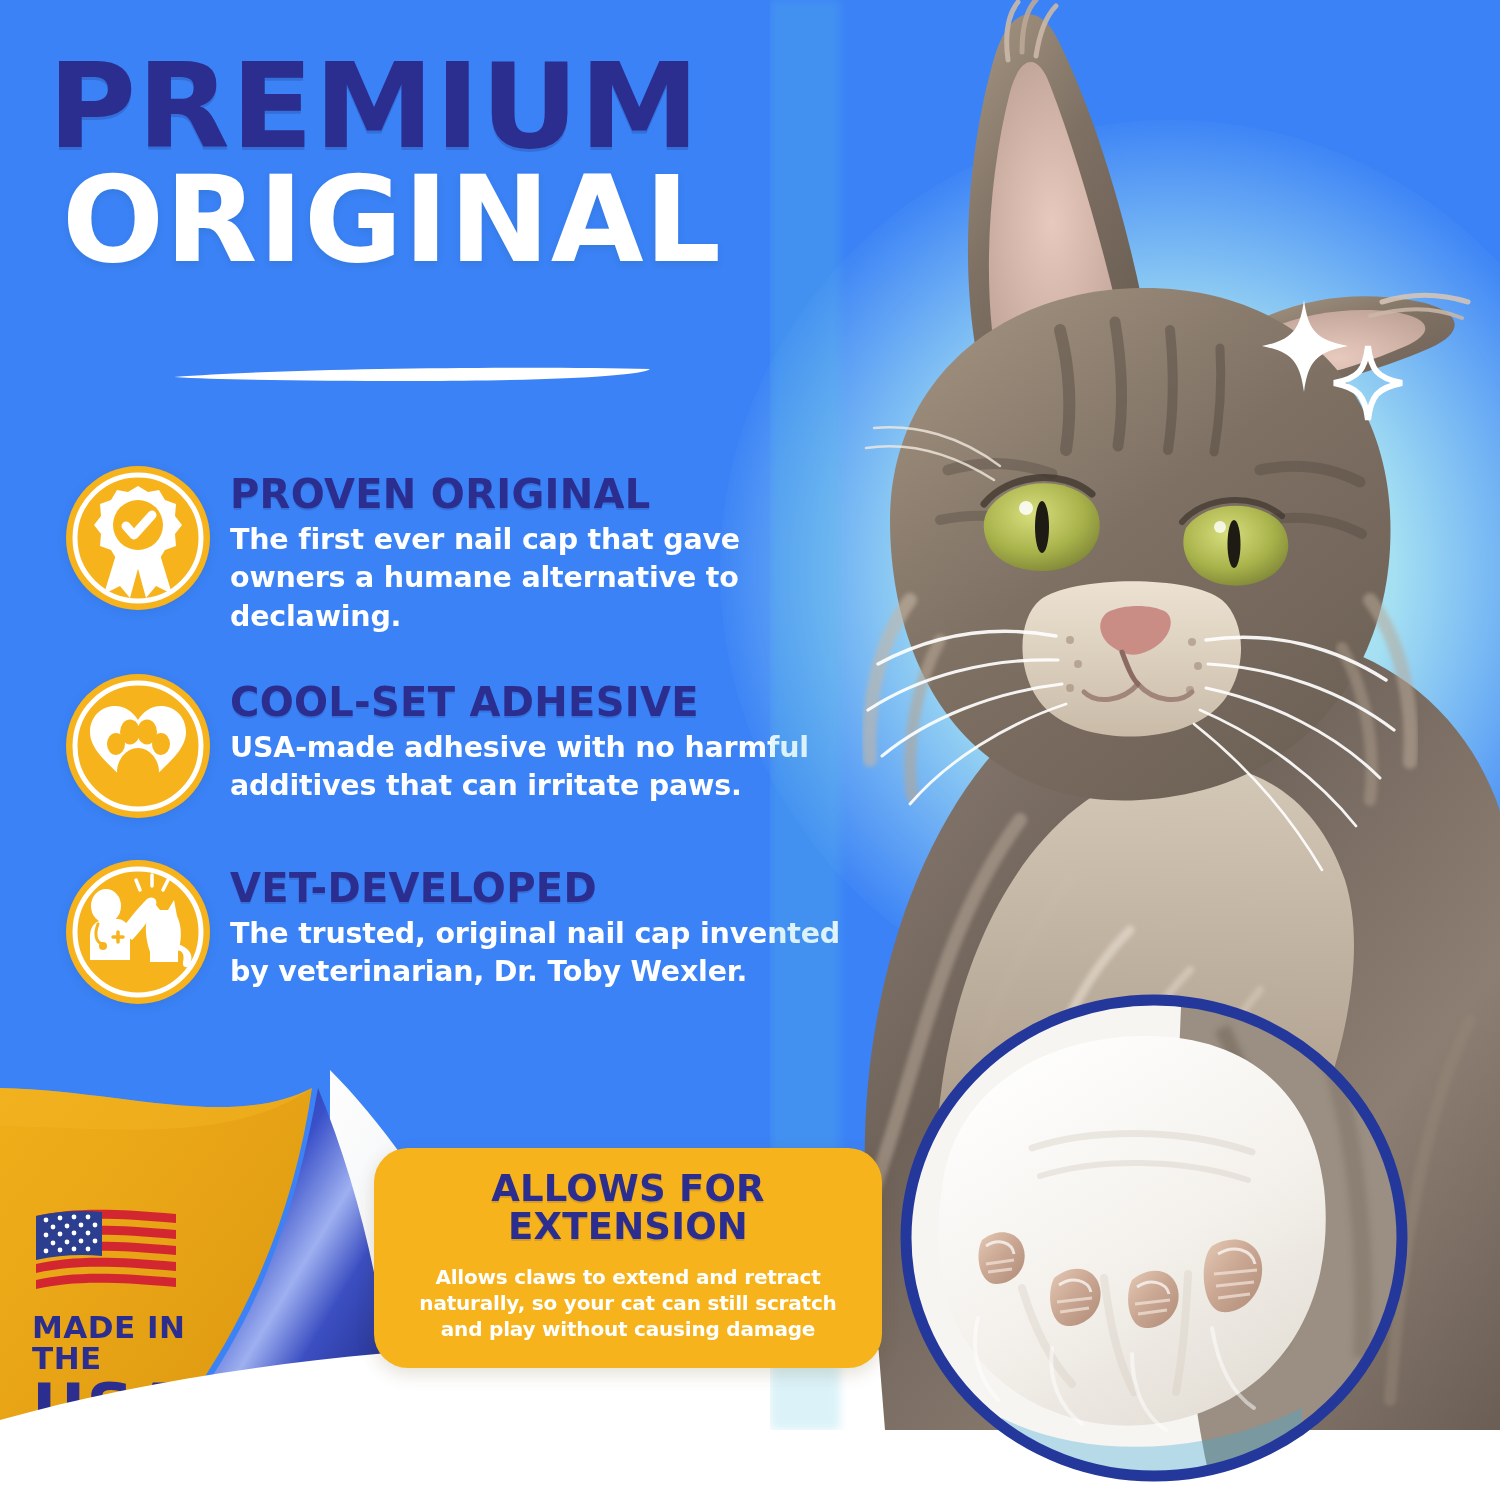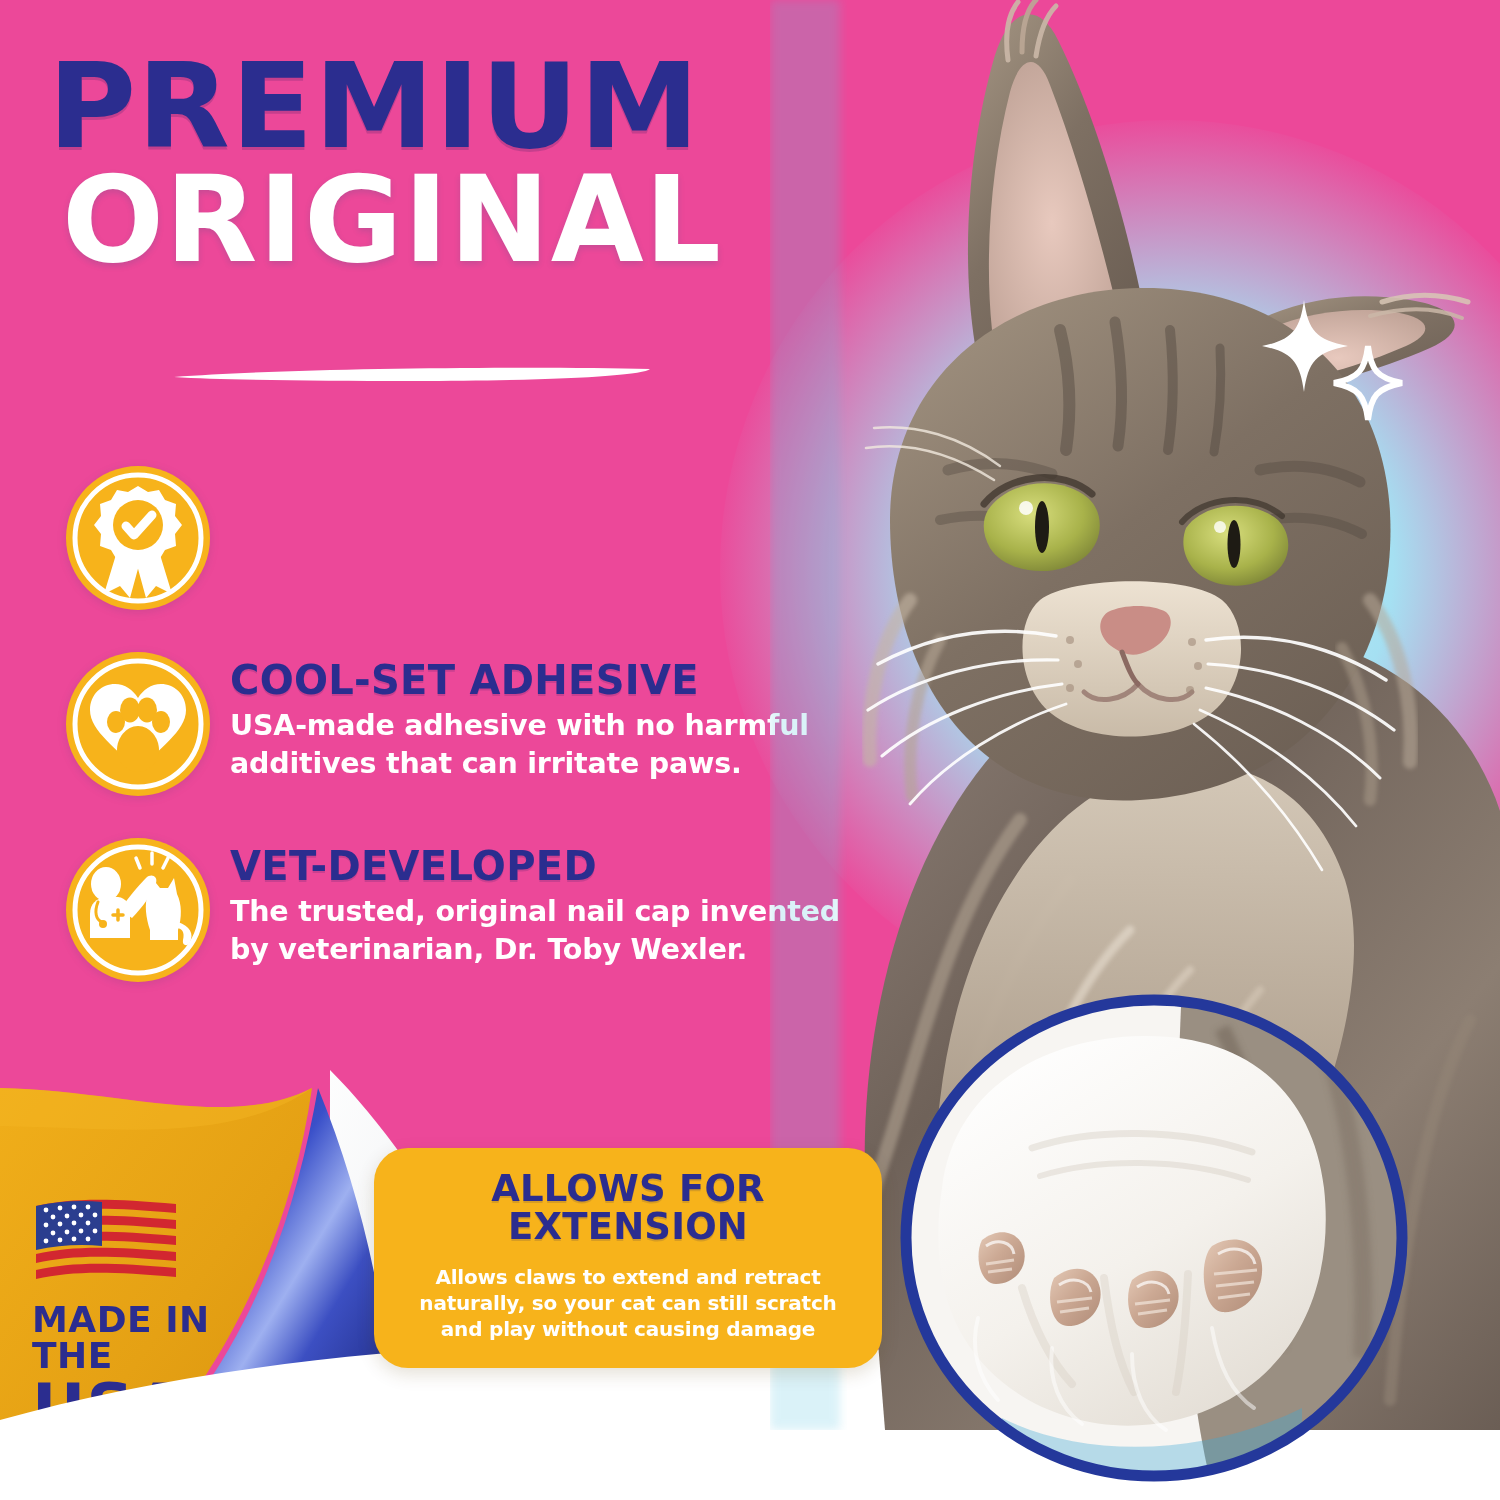--- a/index.html
+++ b/index.html
@@ -9,21 +9,21 @@
     width: 1500px;
     height: 1500px;
     overflow: hidden;
     font-family: "Liberation Sans", sans-serif;
   }
 
   #poster {
     position: relative;
     width: 1500px;
     height: 1500px;
-    background: #ec4899;
+    background: #3b82f6;
     overflow: hidden;
   }
 
   
   .bg-glow {
     position: absolute;
     right: -120px;
     top: 120px;
     width: 900px;
     height: 900px;
@@ -123,21 +123,21 @@
     position: absolute;
     left: 32px;
     bottom: 62px;
     width: 200px;
     text-align: left;
   }
   .usa-flag { width: 148px; height: 92px; display: block; margin-bottom: 14px; }
   .usa-made {
     font-family: "DejaVu Sans", sans-serif;
     font-weight: 700;
-    font-size: 36px;
+    font-size: 31px;
     color: #2B2D8F;
     letter-spacing: 0.5px;
     line-height: 1;
     margin-bottom: 2px;
   }
   .usa-usa {
     font-family: "DejaVu Sans", sans-serif;
     font-weight: 700;
     font-size: 62px;
     color: #2B2D8F;
@@ -390,20 +390,24 @@
         <circle cx="76" cy="76" r="63" fill="none" stroke="#FFFFFF" stroke-width="5"></circle>
 
         <path d="M56 86 L42 132 L58 124 L68 136 L80 92 Z" fill="#FFFFFF"></path>
         <path d="M96 86 L110 132 L94 124 L84 136 L72 92 Z" fill="#FFFFFF"></path>
 
         <path d="M76 24 L86 30 L97 28 L103 38 L114 42 L113 54 L120 63 L113 72 L114 84 L103 88 L97 98 L86 96 L76 102
                  L66 96 L55 98 L49 88 L38 84 L39 72 L32 63 L39 54 L38 42 L49 38 L55 28 L66 30 Z" fill="#FFFFFF"></path>
         <circle cx="76" cy="63" r="25" fill="#F7B31B"></circle>
         <path d="M64 64 L72 73 L90 53" stroke="#FFFFFF" stroke-width="9" fill="none" stroke-linecap="round" stroke-linejoin="round"></path>
       </svg>
+      <div class="feature-body">
+        <div class="feature-title">PROVEN ORIGINAL</div>
+        <div class="feature-text">The first ever nail cap that gave owners a humane alternative to declawing.</div>
+      </div>
     </div>
 
     <div class="feature">
       <svg class="feature-icon" viewBox="0 0 152 152" xmlns="http://www.w3.org/2000/svg">
         <circle cx="76" cy="76" r="72" fill="#F7B31B"></circle>
         <circle cx="76" cy="76" r="63" fill="none" stroke="#FFFFFF" stroke-width="5"></circle>
 
         <path d="M76 124 C56 100 28 84 28 62 C28 46 40 36 53 36 C63 36 71 42 76 50 C81 42 89 36 99 36 C112 36 124 46 124 62 C124 84 96 100 76 124 Z" fill="#FFFFFF"></path>
 
         <ellipse cx="54" cy="74" rx="9" ry="11" fill="#F7B31B"></ellipse>

